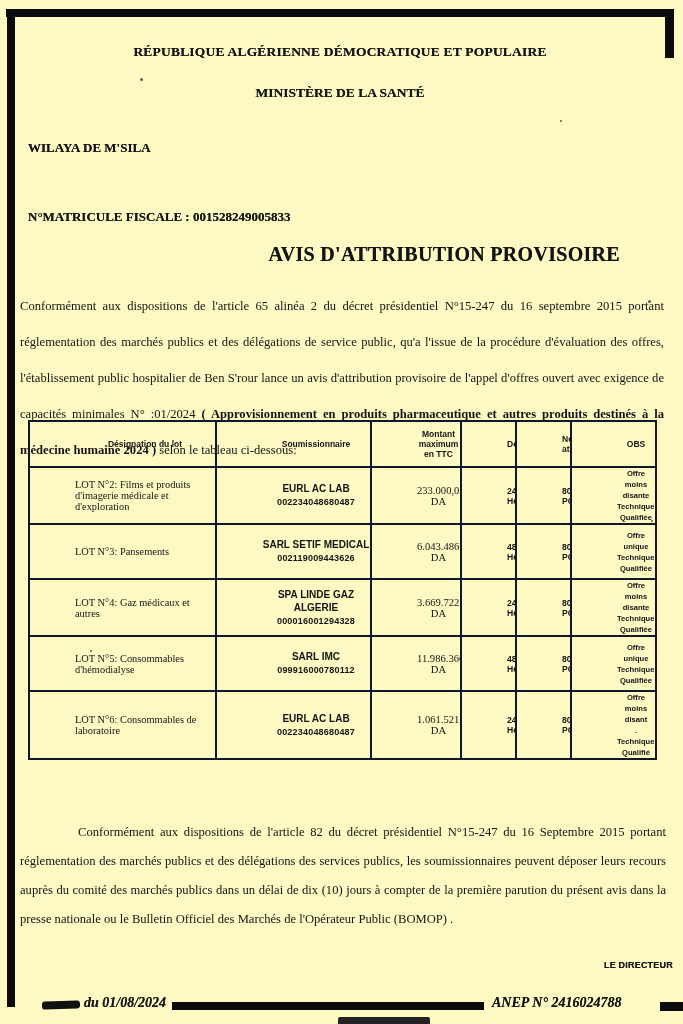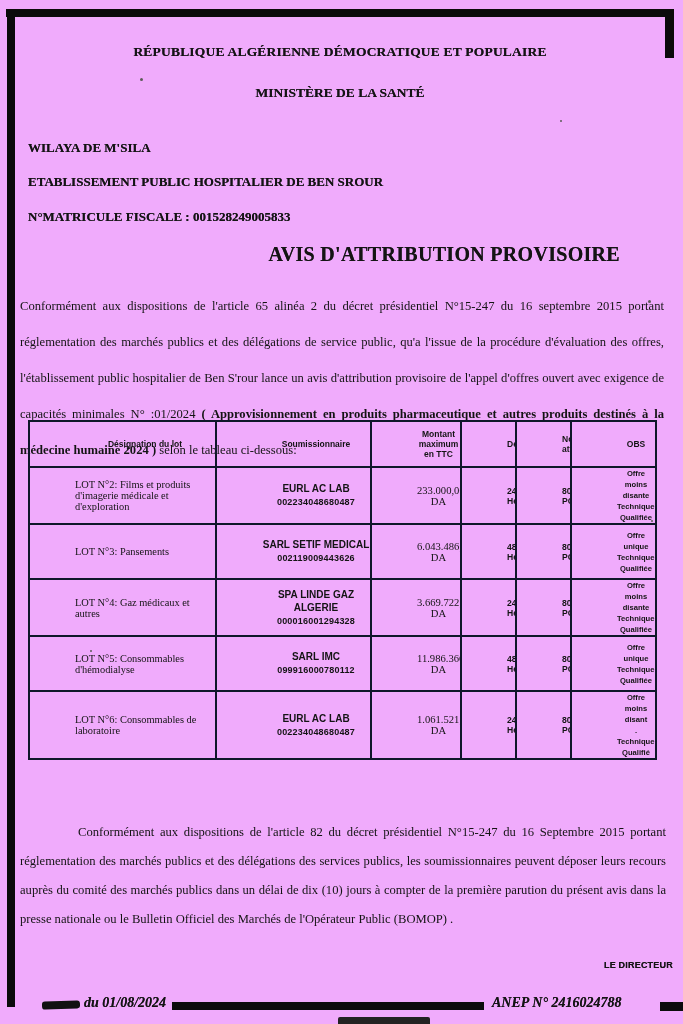--- a/index.html
+++ b/index.html
@@ -1,19 +1,19 @@
 <!DOCTYPE html>
 <html><head>
 <meta charset="utf-8">
 <style>
   * { margin:0; padding:0; box-sizing:border-box; }
   html,body { background:#d8d8d4; }
   .page {
     position:relative; width:683px; height:1024px; margin:0 auto;
-    background:#f0abfc; overflow:hidden;
+    background:#fef9c3; overflow:hidden;
     font-family:"Liberation Serif", serif; color:#141414;
   }
   .ink { text-shadow:0 0 0.6px rgba(15,15,15,0.75); }
 
   
   .frame-top   { position:absolute; left:6px;  top:9px;   width:668px; height:8px;  background:#0b0b0b; }
   .frame-left  { position:absolute; left:7px;  top:9px;   width:8px;   height:998px; background:#0b0b0b; }
   .frame-right { position:absolute; left:665px; top:9px;  width:9px;   height:49px; background:#0b0b0b; }
   .speck { position:absolute; background:#5c5c58; border-radius:50%; }
 
@@ -80,21 +80,20 @@
   <div class="frame-right"></div>
   <div class="speck" style="left:140px;top:78px;width:3px;height:3px;"></div>
   <div class="speck" style="left:648px;top:300px;width:3px;height:3px;"></div>
   <div class="speck" style="left:651px;top:520px;width:2px;height:2px;"></div>
   <div class="speck" style="left:560px;top:120px;width:2px;height:2px;"></div>
   <div class="speck" style="left:90px;top:650px;width:2px;height:2px;"></div>
 
   <div class="hdr1 ink">RÉPUBLIQUE ALGÉRIENNE DÉMOCRATIQUE ET POPULAIRE</div>
   <div class="hdr2 ink">MINISTÈRE DE LA SANTÉ</div>
   <div class="idline1 ink">WILAYA DE M'SILA</div>
-  <div class="idline2 ink">ETABLISSEMENT PUBLIC HOSPITALIER DE BEN SROUR</div>
   <div class="idline3 ink">N°MATRICULE FISCALE : 001528249005833</div>
 
   <div class="doc-title ink">AVIS D'ATTRIBUTION PROVISOIRE</div>
 
   <p class="intro"><span>Conformément aux dispositions de l'article 65 alinéa 2 du décret présidentiel N°15-247 du 16 septembre 2015 portant réglementation des marchés publics et des délégations de service public, qu'a l'issue de la procédure d'évaluation des offres, l'établissement public hospitalier de Ben S'rour lance un avis d'attribution provisoire de l'appel d'offres ouvert avec exigence de capacités minimales N° :01/2024 </span><b>( Approvisionnement en produits pharmaceutique et autres produits destinés à la médecine humaine 2024 )</b><span> selon le tableau ci-dessous:</span></p>
 
   <table class="award-table">
     <colgroup>
       <col style="width:187px">
         <col style="width:155px">

